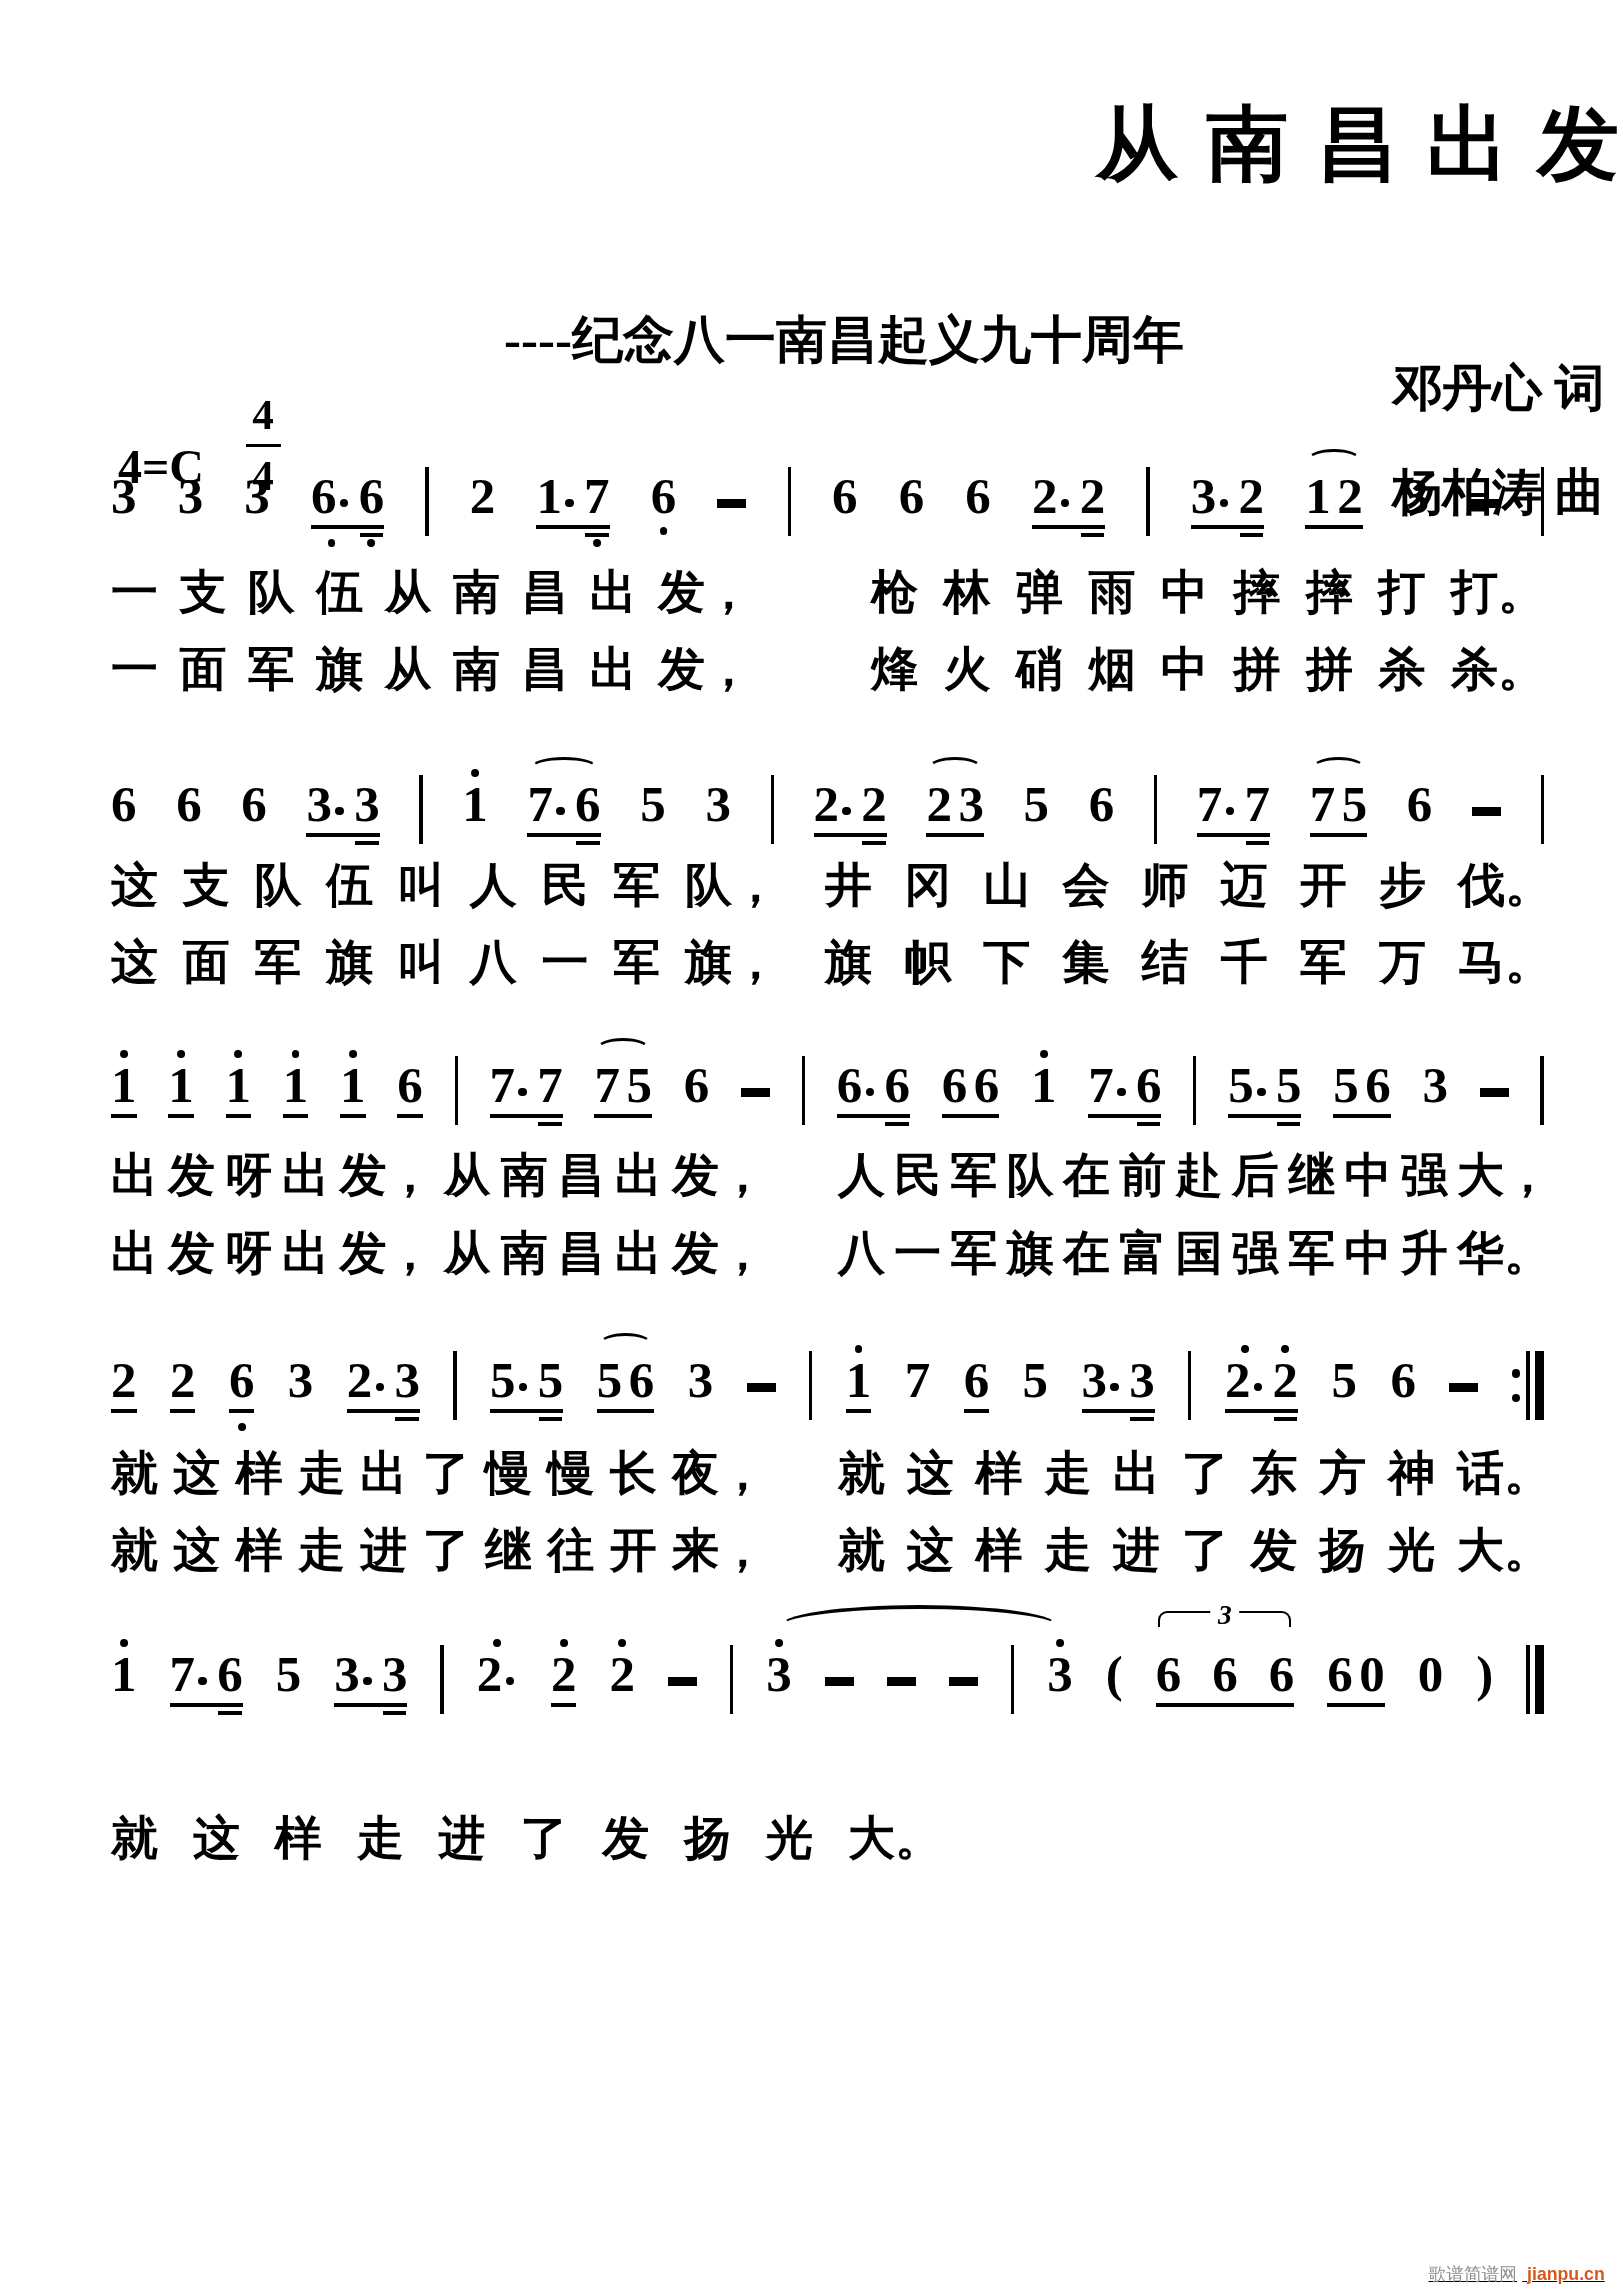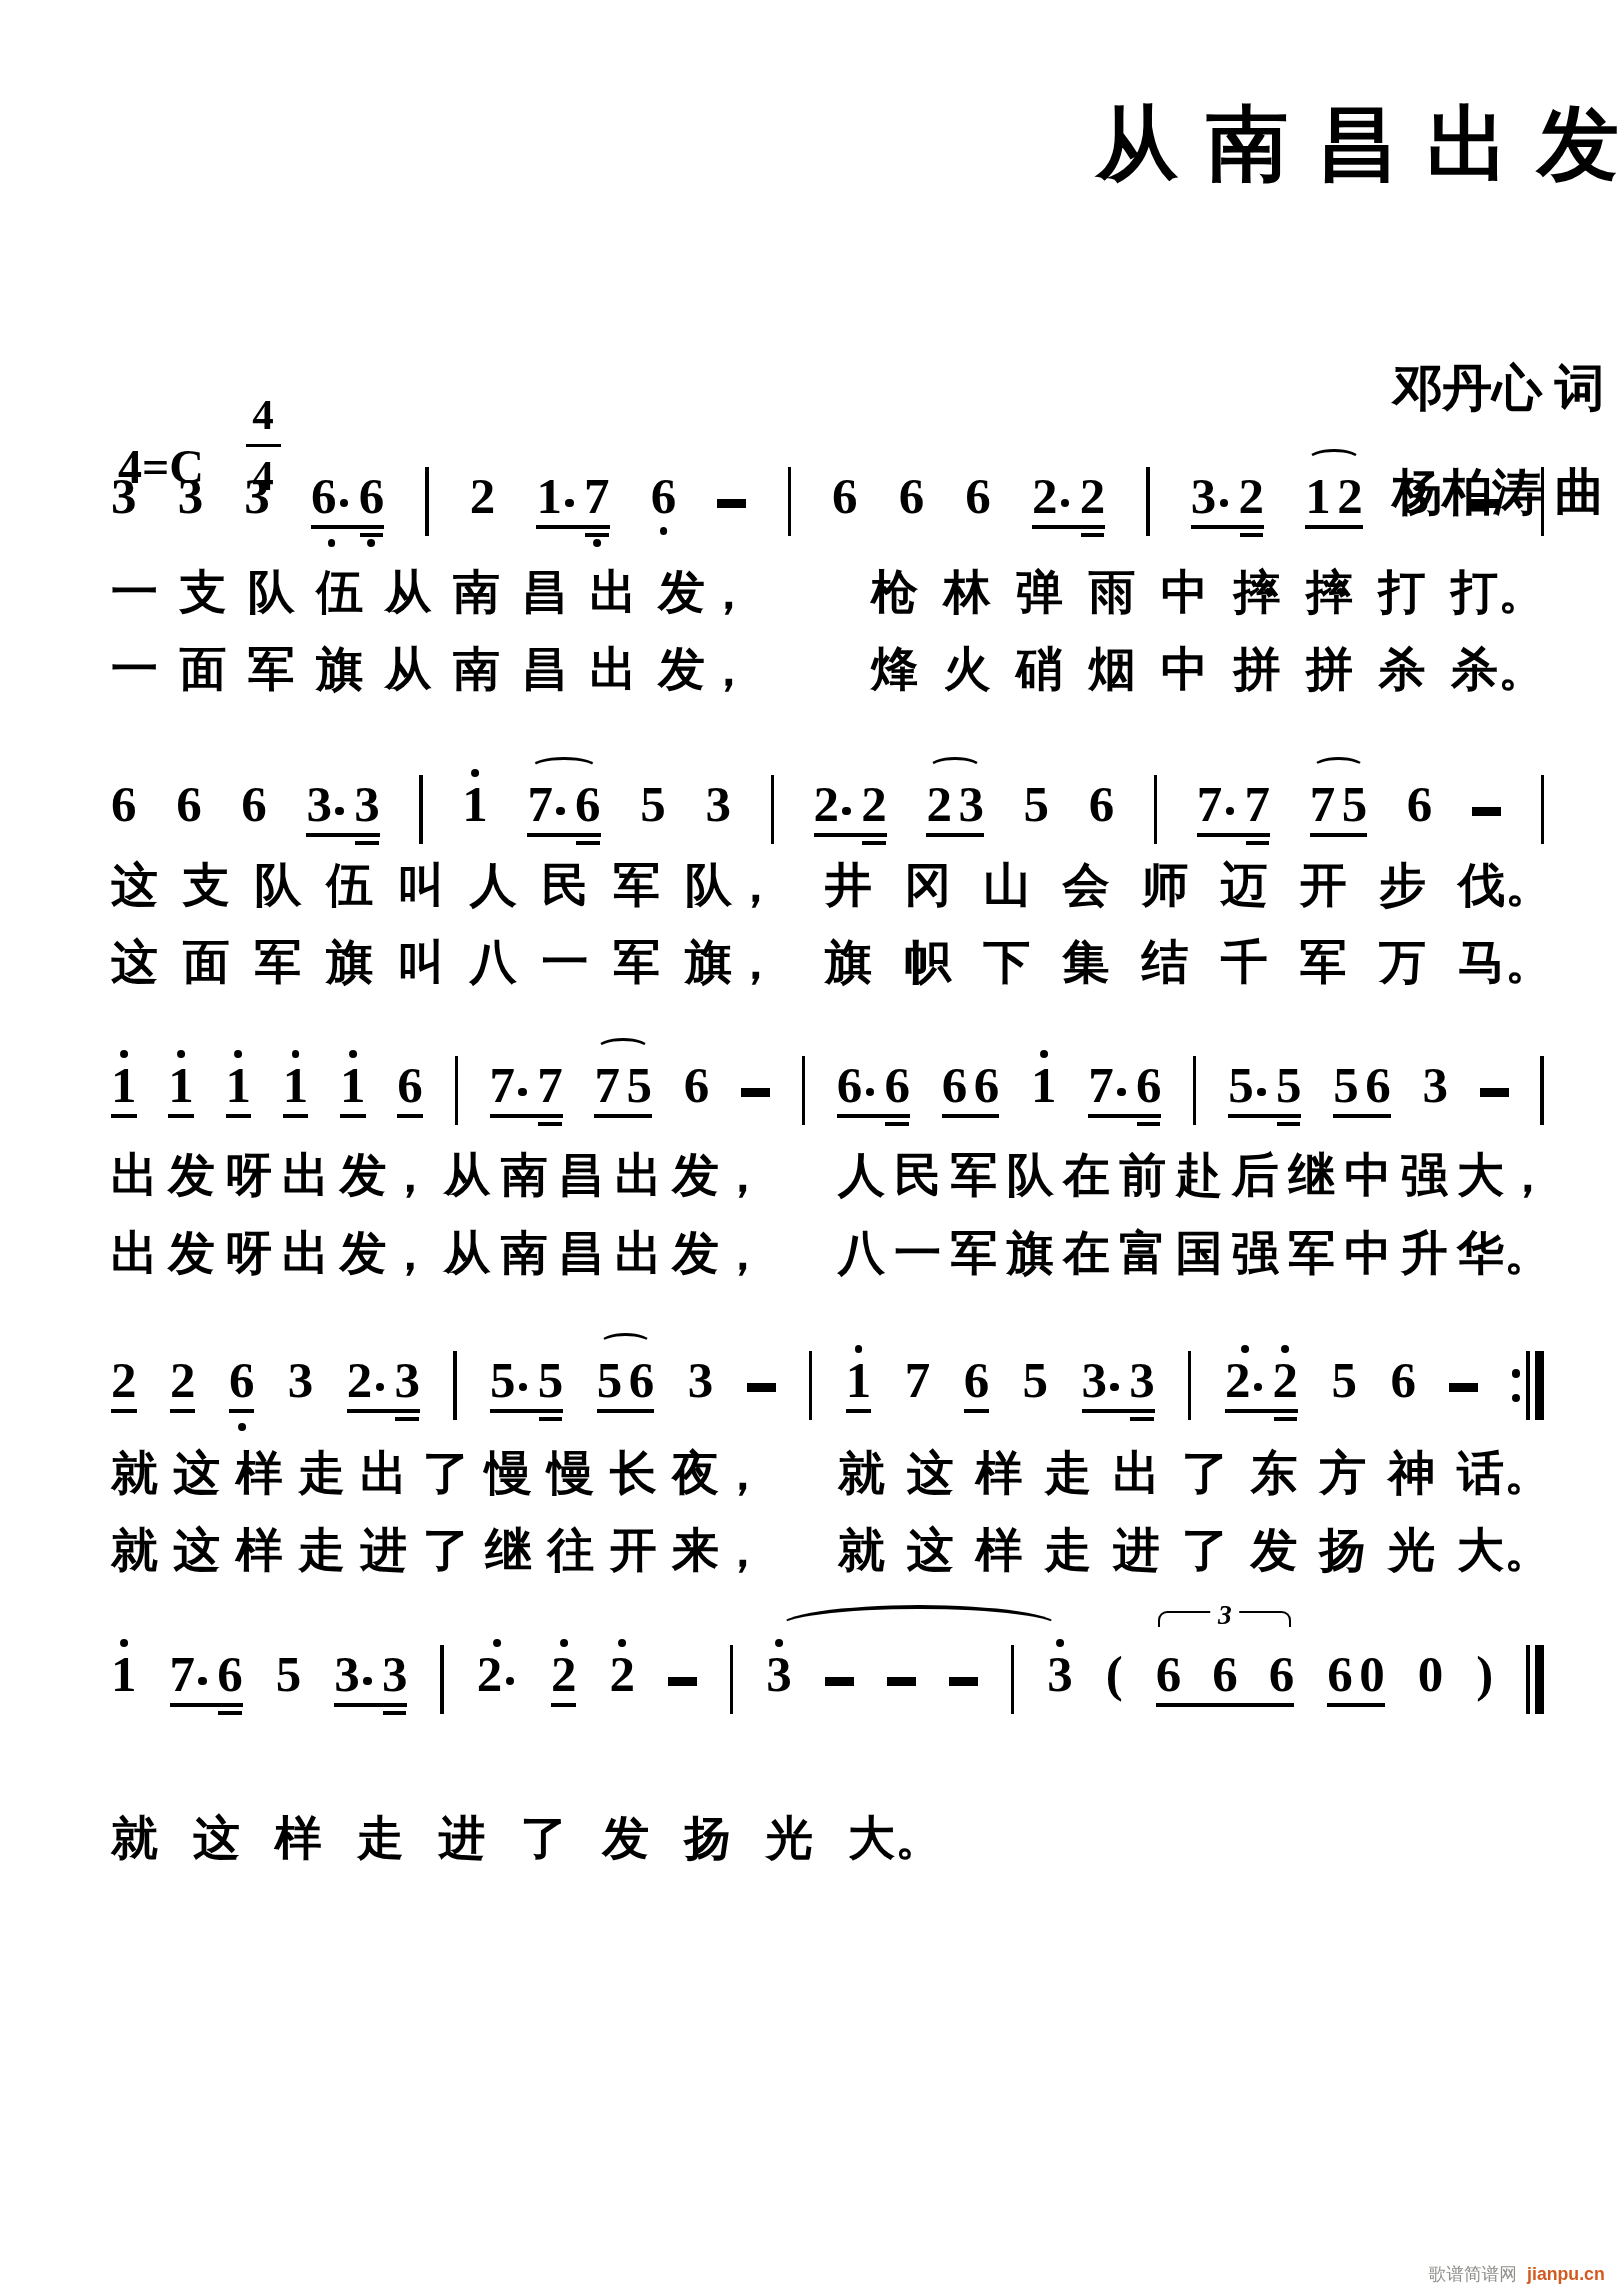--- a/index.html
+++ b/index.html
@@ -51,33 +51,34 @@
   .endbar{display:flex;gap:5.9px;margin-top:5.2px;height:69px;}
   .ebdots{display:flex;flex-direction:column;justify-content:center;gap:15.7px;}
   .ebdots i{width:8.5px;height:8.5px;border-radius:50%;background:#000;}
   .ebthin{width:3.3px;height:69px;background:#000;}
   .ebthick{width:8.5px;height:69px;background:#000;}
   
   .lyricseg{position:absolute;display:flex;justify-content:space-between;
             font-size:47px;line-height:60px;font-weight:bold;white-space:nowrap;}
   
   .watermark{position:absolute;top:2262px;right:18.3px;font-size:17.7px;
-             font-family:"Liberation Sans","DejaVu Sans",sans-serif;}
+             font-family:"Liberation Sans","DejaVu Sans",sans-serif;text-decoration:underline;}
 </style>
 </head>
 <body>
 
 <div class="page" id="page">
   <div class="title">从 南 昌 出 发</div>
   <div class="keysig">4=C</div>
   <div class="meter">
     <span class="mnum">4</span>
     <span class="mbar"></span>
     <span class="mnum">4</span>
   </div>
+  <div class="subtitle">----纪念八一南昌起义九十周年</div>
   <div class="lyricist">邓丹心 词</div>
   <div class="composer">杨柏涛 曲</div>
   <div class="watermark">
     <span style="color: rgb(144, 144, 140); margin-right: 5.2px;">歌谱简谱网</span>
     <span style="color: rgb(212, 89, 31); font-weight: bold;">jianpu.cn</span>
   </div>
 <div class="noterow" style="top: 462px;">
       <div class="note">
         <div class="digit">3</div>
       </div>

